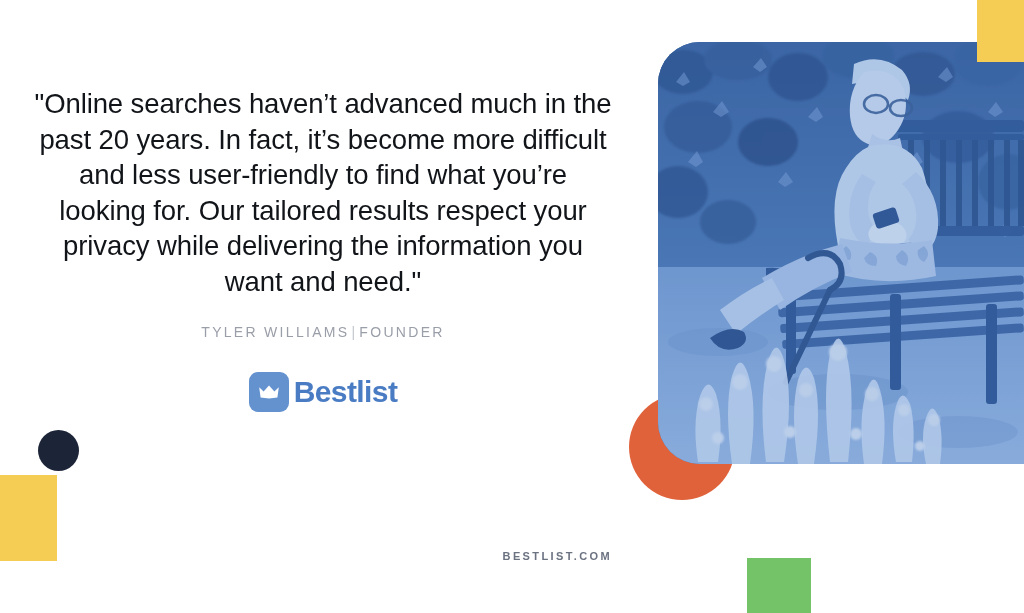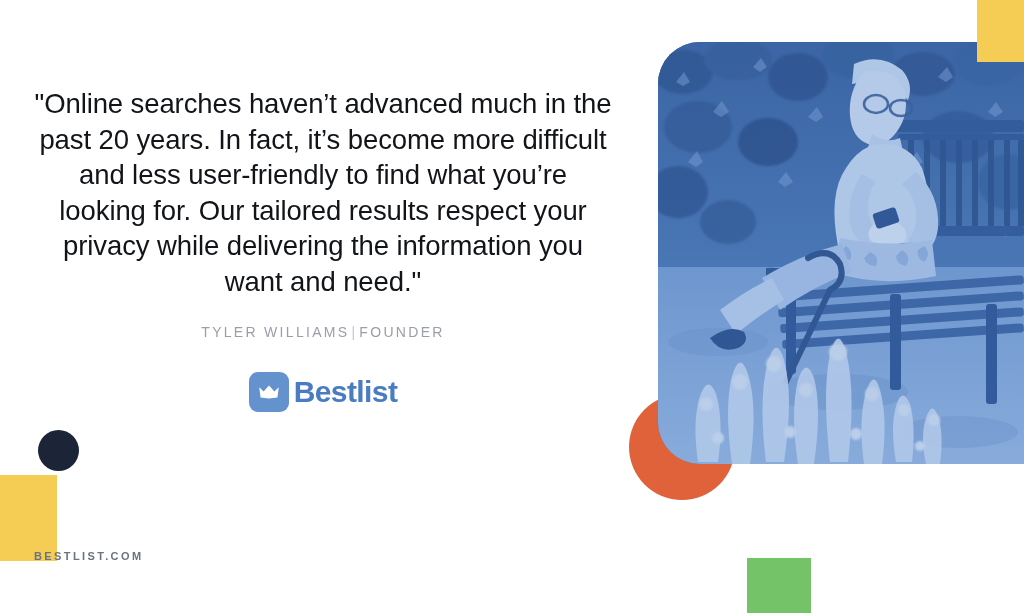--- a/index.html
+++ b/index.html
@@ -159,21 +159,21 @@
     font-weight: bold;
     color: #4a7cc4;
     letter-spacing: -0.6px;
   }
 
   .site-url {
     position: absolute;
     left: 34px;
     top: 550px;
     width: 578px;
-    text-align: left;
+    text-align: right;
     font-size: 11px;
     font-weight: bold;
     letter-spacing: 2.4px;
     color: #6b7280;
   }
 </style>
 </head>
 <body>
 
 <div class="stage">

